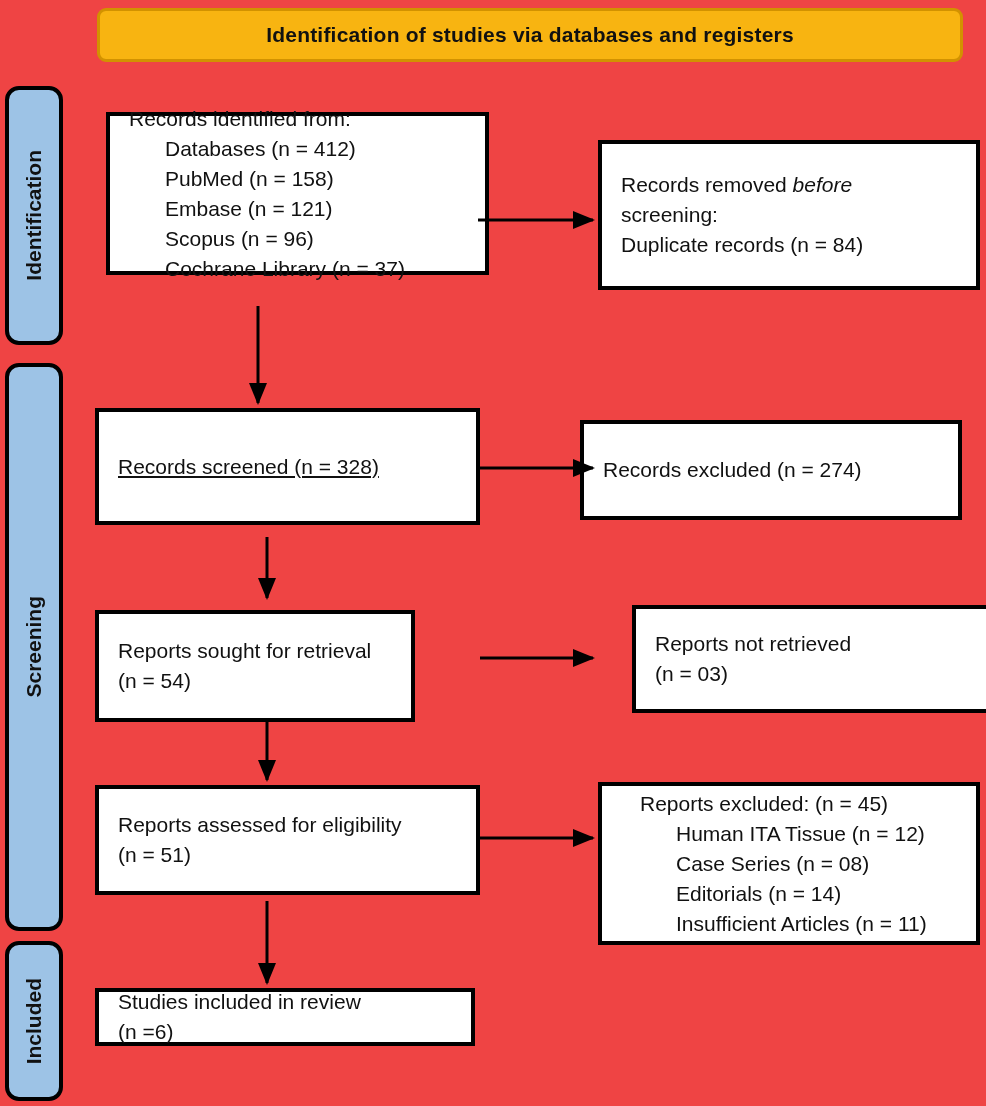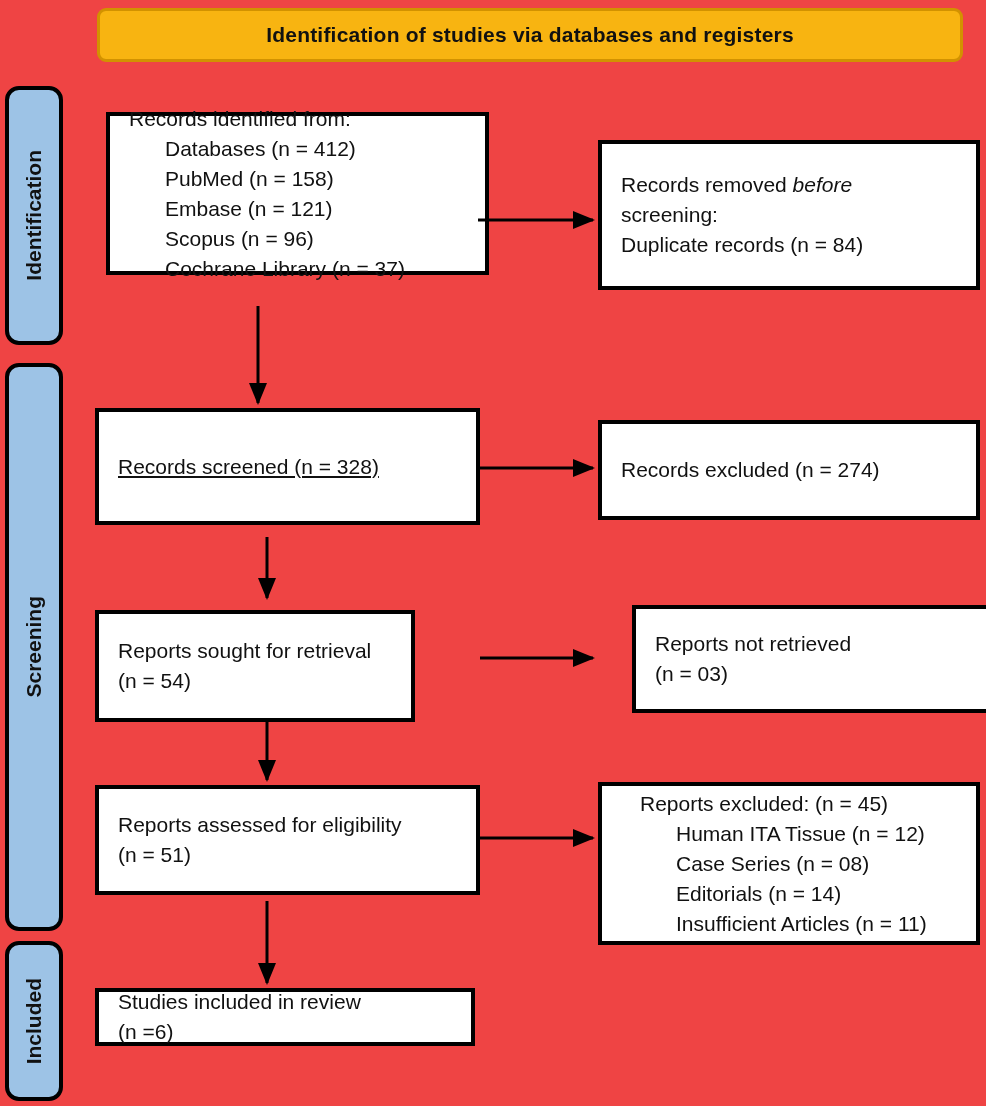--- a/index.html
+++ b/index.html
@@ -78,21 +78,21 @@
   }
   .box .indent { padding-left: 36px; }
 
   .box-identified       { left: 95px;  top: 112px; width: 383px; height: 163px; margin-left: 11px; }
   .box-screened         { left: 95px;  top: 408px; width: 385px; height: 117px; text-decoration: underline; }
   .box-sought           { left: 95px;  top: 610px; width: 320px; height: 112px; }
   .box-assessed         { left: 95px;  top: 785px; width: 385px; height: 110px; }
   .box-included         { left: 95px;  top: 988px; width: 380px; height: 58px;  }
 
   .box-removed          { left: 598px; top: 140px; width: 382px; height: 150px; }
-  .box-records-excluded { left: 598px; top: 420px; width: 382px; height: 100px; }
+  .box-records-excluded { left: 580px; top: 420px; width: 382px; height: 100px; }
   .box-not-retrieved    { left: 598px; top: 605px; width: 382px; height: 108px; margin-left: 34px; }
   .box-reports-excluded { left: 598px; top: 782px; width: 382px; height: 163px; padding-left: 38px; }
 
   .italic { font-style: italic; }
 
   
   .arrows {
     position: absolute;
     left: 0;
     top: 0;

